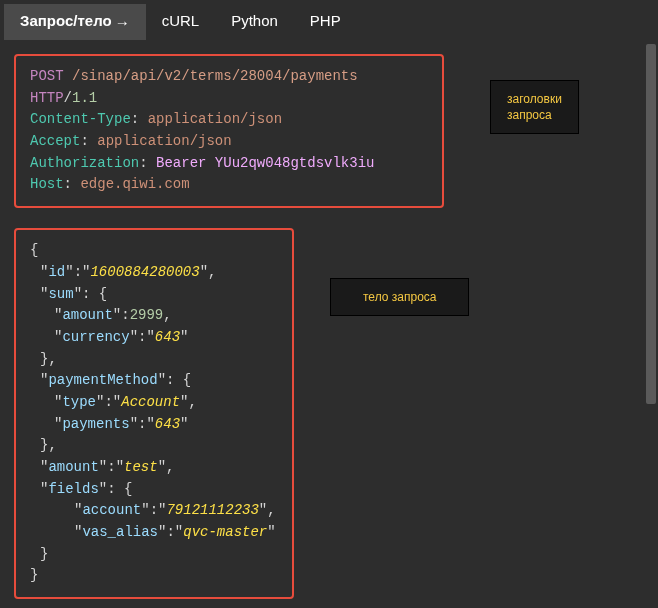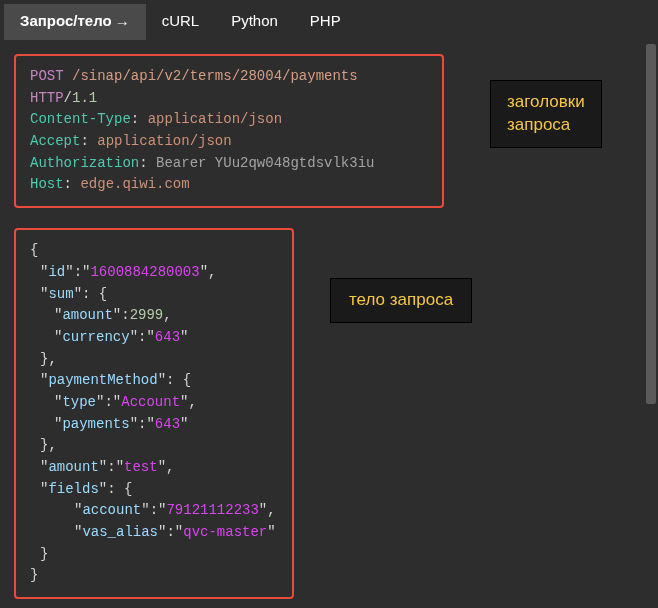--- a/index.html
+++ b/index.html
@@ -45,39 +45,39 @@
       position: relative;
     }
     .code-block.headers { width: 430px; }
     .code-block.body { width: 280px; }
     .annotation {
       position: absolute;
       background: #1a1a1a;
       border: 1px solid #000;
       color: #f5c842;
       font-family: Arial, sans-serif;
-      font-size: 17px;
+      font-size: 12px;
       padding: 10px 16px;
       line-height: 1.35;
       white-space: pre;
     }
     .ann-headers { top: 80px; left: 490px; }
-    .ann-body { top: 278px; left: 330px; padding: 10px 18px; }
+    .ann-body { top: 278px; left: 330px; padding: 10px 32px; }
     .tok-method { color: #c586c0; }
     .tok-path { color: #d69d85; }
     .tok-http { color: #c586c0; }
     .tok-ver { color: #b5cea8; }
     .tok-header { color: #4ec9b0; }
     .tok-punct { color: #d4d4d4; }
     .tok-hval { color: #ce9178; }
-    .tok-bearer { color: #a3a3a3; }
+    .tok-bearer { color: #f0abfc; }
     .brace { color: #d4d4d4; }
     .key { color: #9cdcfe; }
     .colon { color: #d4d4d4; }
-    .str { color: #d946ef; }
+    .str { color: #fde047; font-style: italic; }
     .num { color: #b5cea8; }
     .qt { color: #d4d4d4; }
     .indent1 { padding-left: 10px; display: inline-block; }
     .indent2 { padding-left: 24px; display: inline-block; }
     .indent3 { padding-left: 44px; display: inline-block; }
     .scrollbar {
       position: absolute;
       right: 2px;
       top: 44px;
       width: 10px;

